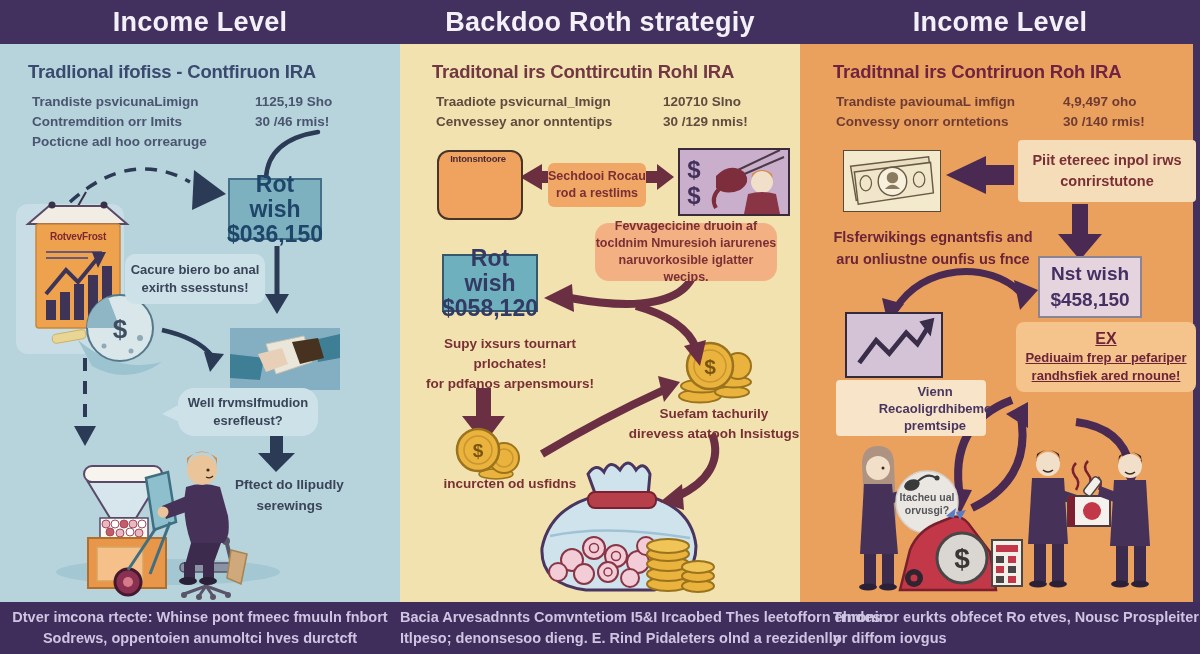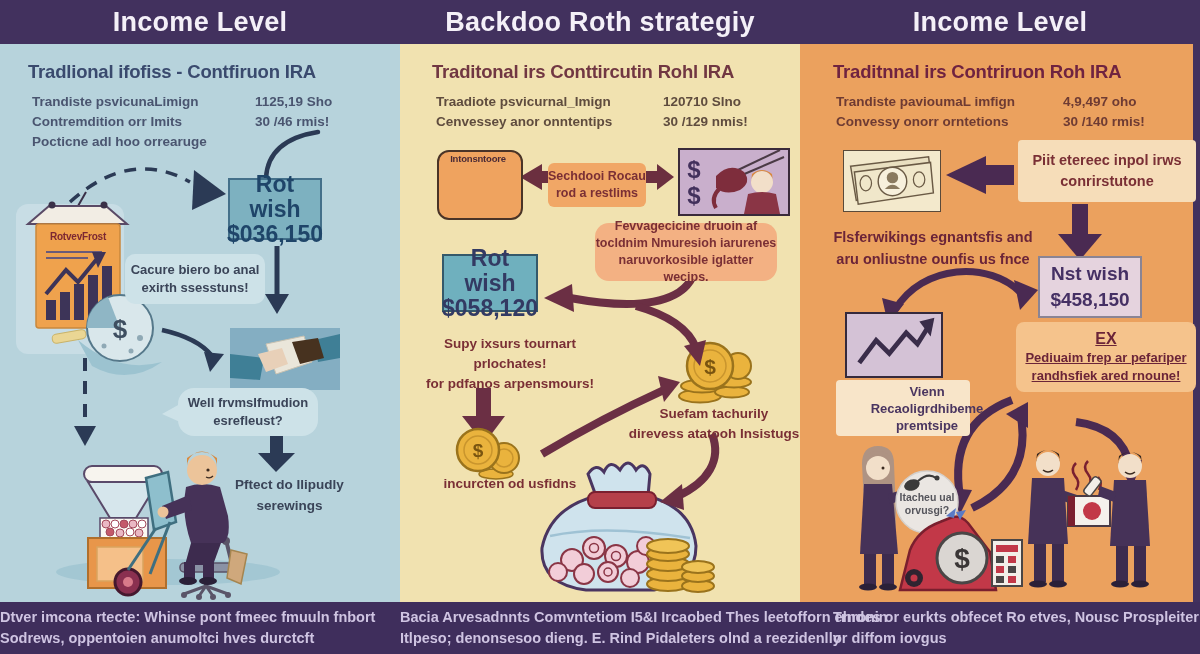--- a/index.html
+++ b/index.html
@@ -9,21 +9,21 @@
   .panel{position:absolute;top:44px;height:558px;}
   .p-left{left:0;width:400px;background:#b7d3dc;}
   .p-mid{left:400px;width:400px;background:#f1e2b0;}
   .p-right{left:800px;width:393px;background:#eba15e;}
   .edge{position:absolute;left:1193px;top:44px;width:7px;height:558px;background:#42315e;}
   .hdrbar{position:absolute;left:0;top:0;width:1200px;height:44px;background:#42315e;}
   .hdr{position:absolute;top:0;height:44px;display:flex;align-items:center;justify-content:center;
        color:#f4f0f8;font-weight:800;font-size:27px;letter-spacing:.3px;white-space:nowrap;}
   .footbar{position:absolute;left:0;top:602px;width:1200px;height:52px;background:#3f2e5c;}
   .foot{position:absolute;top:602px;height:52px;display:flex;flex-direction:column;justify-content:center;
-        color:#cfc4e2;font-size:14.5px;font-weight:600;line-height:21px;text-align:left;white-space:nowrap;}
+        color:#cfc4e2;font-size:14.5px;font-weight:600;line-height:21px;text-align:center;white-space:nowrap;}
   .ptitle{position:absolute;top:61px;font-size:18.5px;font-weight:800;letter-spacing:-.2px;white-space:nowrap;}
   .pinfo{position:absolute;top:92px;font-size:13.5px;font-weight:700;line-height:20px;white-space:nowrap;}
   .c-navy{color:#3a4a6e}.c-slate{color:#4a5570}.c-maroonT{color:#713742}.c-brown{color:#5f4c3e}
   .c-wine{color:#6f2340}.c-rust{color:#6e3b33}.c-red{color:#7a2f35}
   .vbox{position:absolute;display:flex;flex-direction:column;align-items:center;justify-content:center;
         text-align:center;box-sizing:border-box;}
   .roth{font-weight:800;font-size:23px;line-height:25px;}
   .rothL{left:228px;top:178px;width:94px;height:62px;background:#7db1c0;border:2.5px solid #44708a;color:#1f4569;}
   .rothM{left:442px;top:254px;width:96px;height:58px;background:#6fb0be;border:2.5px solid #35596a;color:#333a63;}
   .nst{left:1038px;top:256px;width:104px;height:62px;background:#e5d3de;border:2px solid #8a8494;color:#453064;
@@ -33,21 +33,21 @@
   .noteplain{position:absolute;text-align:center;font-weight:700;white-space:nowrap;}
   .sech{left:548px;top:163px;width:98px;height:44px;background:#f1a766;border-radius:6px;color:#7a2f35;
         font-size:12.5px;font-weight:800;line-height:17px;}
   .callM{left:595px;top:223px;width:182px;height:58px;background:#f3b183;border-radius:14px;color:#7a2f35;
          font-size:12.5px;font-weight:800;line-height:17px;}
   .callR{left:1018px;top:140px;width:178px;height:62px;background:#f6ddb9;border-radius:4px;color:#7a2f35;
          font-size:14.5px;font-weight:800;line-height:21px;}
   .exbox{left:1016px;top:322px;width:180px;height:70px;background:#f5c38c;border-radius:8px;color:#6b2438;text-decoration:underline;}
   .exbox .big{font-size:16px;font-weight:800;line-height:20px;}
   .exbox .sm{font-size:13px;font-weight:800;line-height:18px;}
-  .vienn{left:836px;top:380px;width:134px;height:56px;background:#f8e5c9;border-radius:4px;color:#4a3560;
+  .vienn{left:836px;top:380px;width:150px;height:56px;background:#f8e5c9;border-radius:4px;color:#4a3560;
          font-size:13px;font-weight:800;line-height:17px;padding-left:48px;}
   .intbox{left:437px;top:150px;width:82px;height:66px;background:#efa35f;border:2.5px solid #4a3427;
           border-radius:12px;}
   .intlabel{position:absolute;left:437px;top:153px;width:82px;text-align:center;font-size:9.5px;font-weight:800;
             color:#4a2a35;letter-spacing:-.2px;}
   .posterlabel{position:absolute;left:40px;top:231px;width:76px;text-align:center;font-size:10px;font-weight:800;
                color:#7c2832;letter-spacing:-.2px;}
   .imgframe{position:absolute;box-sizing:border-box;}
   .bubtxt{position:absolute;left:897px;top:491px;width:60px;text-align:center;font-size:10.5px;font-weight:800;
           color:#55555c;line-height:13px;}

